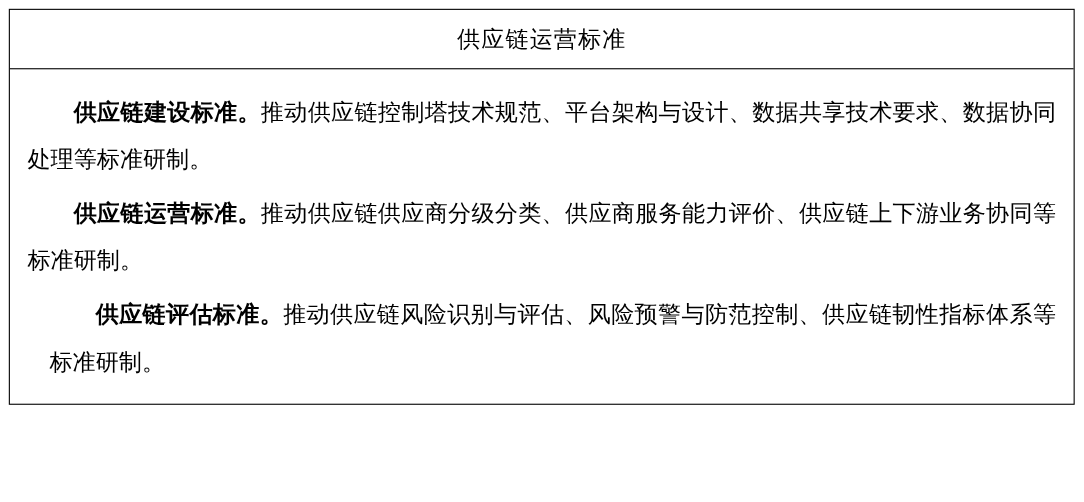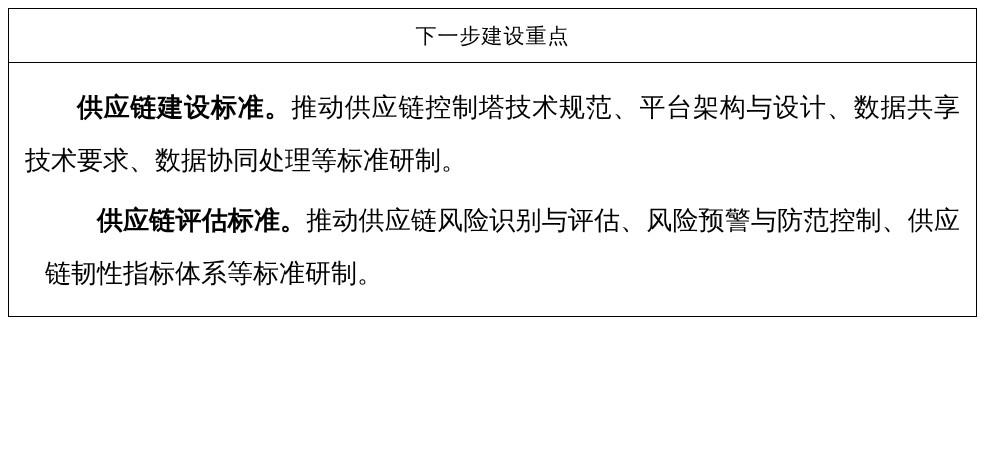--- a/index.html
+++ b/index.html
@@ -29,47 +29,50 @@
   .header-title {
     font-size: 21px;
     letter-spacing: 1px;
     color: #000000;
   }
   .body-cell {
     box-sizing: border-box;
     padding: 18px 16px 16px 16px;
   }
   .para {
-    font-size: 26px;
+    font-size: 21px;
     line-height: 2.05;
     text-align: justify;
     text-justify: inter-ideograph;
     text-indent: 2em;
     margin: 0 0 6px 0;
   }
   .para:last-child {
     margin-bottom: 0;
     margin-left: 20px;
   }
   .lead {
     font-weight: bold;
   }
 </style>
 </head>
 <body>
 
 <div class="doc-table">
   <div class="header-row">
-    <span class="header-title">下一步建设重点</span>
+    <span class="header-title">供应链运营标准</span>
   </div>
   <div class="body-cell">
 
     <p class="para">
       <span class="lead">供应链建设标准。</span><span>推动供应链控制塔技术规范、平台架构与设计、数据共享技术要求、数据协同处理等标准研制。</span>
     </p>
 
+    <p class="para">
+      <span class="lead">供应链运营标准。</span><span>推动供应链供应商分级分类、供应商服务能力评价、供应链上下游业务协同等标准研制。</span>
+    </p>
 
     <p class="para">
       <span class="lead">供应链评估标准。</span><span>推动供应链风险识别与评估、风险预警与防范控制、供应链韧性指标体系等标准研制。</span>
     </p>
 
   </div>
 </div>
 
 </body></html>

